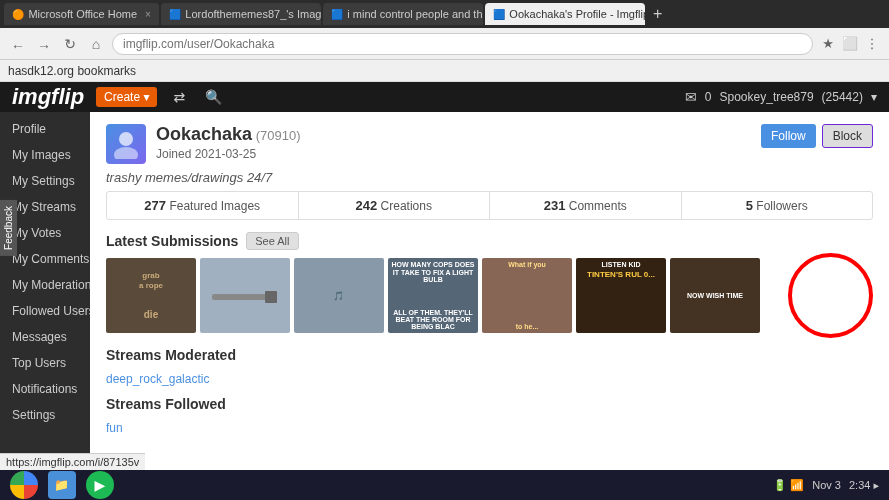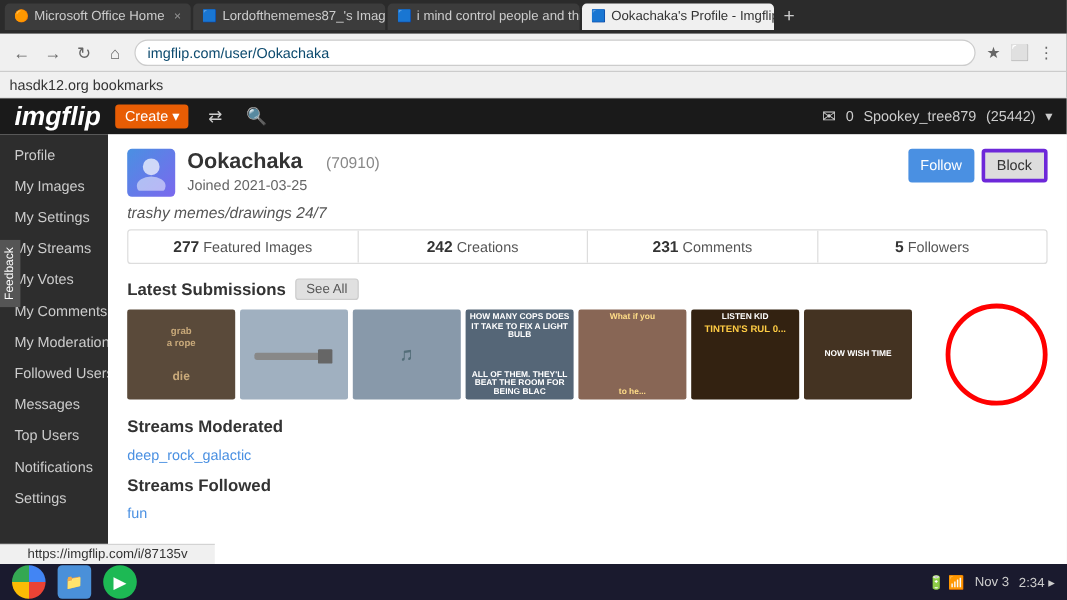--- a/index.html
+++ b/index.html
@@ -78,21 +78,21 @@
     }
 
     .address-bar {
       flex: 1;
       height: 22px;
       background: white;
       border: 1px solid #ccc;
       border-radius: 11px;
       padding: 0 10px;
       font-size: 12px;
-      color: #0c4a6e;
+      color: #737373;
       display: flex;
       align-items: center;
     }
 
     .nav-icons {
       display: flex;
       gap: 4px;
       align-items: center;
     }
 
@@ -239,21 +239,20 @@
 
     .profile-name {
       font-size: 18px;
       font-weight: bold;
       color: #333;
     }
 
     .profile-points {
       color: #888;
       font-size: 13px;
-      margin-left: 16px;
     }
 
     .profile-joined {
       color: #666;
       font-size: 12px;
       margin-top: 2px;
     }
 
     .profile-actions {
       display: flex;
@@ -267,21 +266,21 @@
       border: none;
       padding: 4px 10px;
       border-radius: 3px;
       font-size: 12px;
       cursor: pointer;
     }
 
     .block-btn {
       background: #ddd;
       color: #333;
-      border: 3px solid #6d28d9;
+      border: 1px solid #6d28d9;
       padding: 4px 10px;
       border-radius: 3px;
       font-size: 12px;
       cursor: pointer;
     }
 
     .profile-bio {
       color: #555;
       font-size: 13px;
       margin: 6px 0;
@@ -414,21 +413,21 @@
       font-size: 11px;
     }
 
     .status-url {
       position: fixed;
       bottom: 30px;
       left: 0;
       background: #f0f0f0;
       color: #333;
       font-size: 11px;
-      padding: 2px 23px;
+      padding: 2px 6px;
       border-top: 1px solid #ccc;
       z-index: 100;
     }
 
     .content-area {
       display: flex;
       height: calc(500px - 28px - 32px - 22px - 30px - 30px);
     }
 
     .chrome-top {

